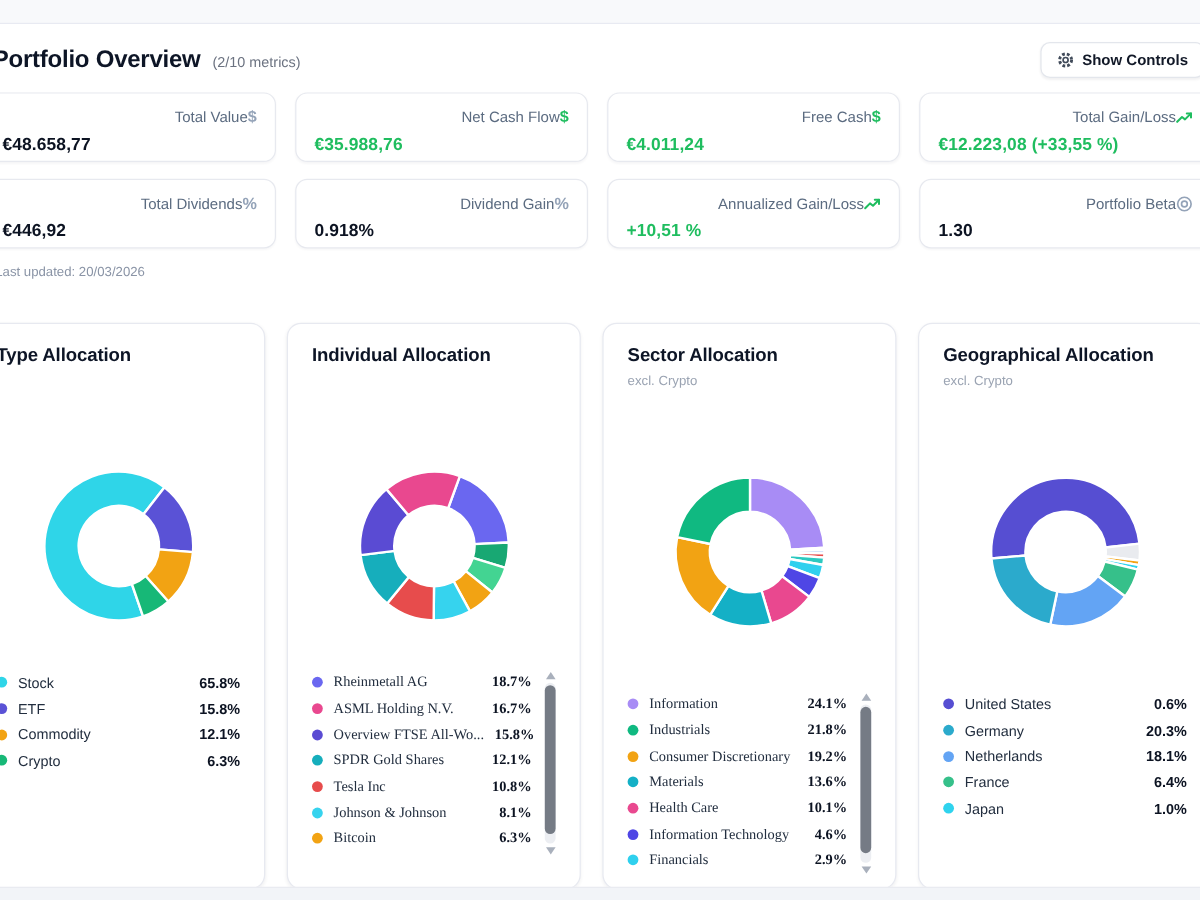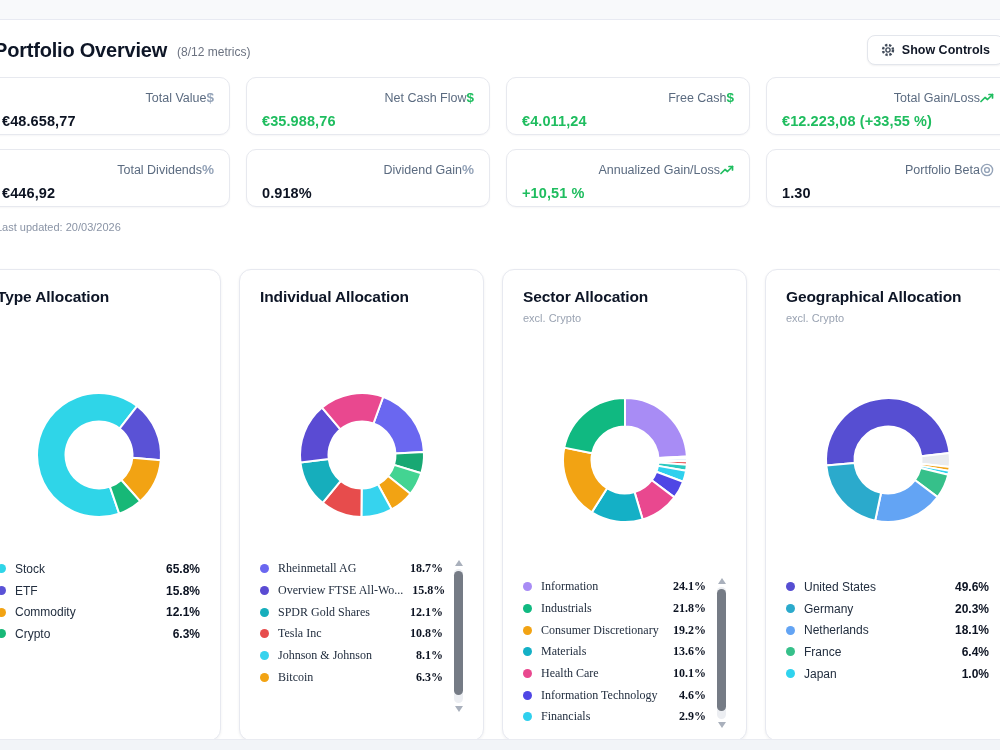--- a/index.html
+++ b/index.html
@@ -59,21 +59,21 @@
 </style>
 </head>
 <body>
 
 <div class="top-strip"></div>
 
 <div class="content">
 
   <div class="page-header">
     <h1 class="page-title">Portfolio Overview</h1>
-    <span class="metrics-count">(8/12 metrics)</span>
+    <span class="metrics-count">(2/10 metrics)</span>
     <button class="controls-btn">
       <span class="mc-icon">
         <svg width="14" height="14" viewBox="0 0 14 14">
           <circle cx="7" cy="7" r="5" fill="none" stroke="#414b5a" stroke-width="2.4" stroke-dasharray="2.3 1.7"></circle>
           <circle cx="7" cy="7" r="2.1" fill="none" stroke="#414b5a" stroke-width="1.4"></circle>
         </svg>
       </span>
       <span>Show Controls</span>
     </button>
   </div>
@@ -209,20 +209,25 @@
           <path d="M74.39 137.00 A62 62 0 0 1 35.61 122.88 L53.72 100.87 A33.5 33.5 0 0 0 74.67 108.50 Z" fill="#e74c4c" stroke="#ffffff" stroke-width="2" stroke-linejoin="round"></path>
           <path d="M35.61 122.88 A62 62 0 0 1 13.46 82.56 L41.75 79.08 A33.5 33.5 0 0 0 53.72 100.87 Z" fill="#16aebc" stroke="#ffffff" stroke-width="2" stroke-linejoin="round"></path>
           <path d="M13.46 82.56 A62 62 0 0 1 35.05 27.59 L53.41 49.38 A33.5 33.5 0 0 0 41.75 79.08 Z" fill="#5a4bd3" stroke="#ffffff" stroke-width="2" stroke-linejoin="round"></path>
           <path d="M35.05 27.59 A62 62 0 0 1 96.21 16.74 L86.46 43.52 A33.5 33.5 0 0 0 53.41 49.38 Z" fill="#e9488f" stroke="#ffffff" stroke-width="2" stroke-linejoin="round"></path>
         </svg>
       <div class="legend">
           <div class="legend-item">
     <span class="dot" style="background: rgb(106, 103, 240);"></span>
     <span class="l-label">Rheinmetall AG</span>
     <span class="l-value">18.7%</span>
+  </div>
+          <div class="legend-item">
+    <span class="dot" style="background: rgb(233, 72, 143);"></span>
+    <span class="l-label">ASML Holding N.V.</span>
+    <span class="l-value">16.7%</span>
   </div>
           <div class="legend-item">
     <span class="dot" style="background: rgb(90, 75, 211);"></span>
     <span class="l-label">Overview FTSE All-Wo...</span>
     <span class="l-value">15.8%</span>
   </div>
           <div class="legend-item">
     <span class="dot" style="background: rgb(22, 174, 188);"></span>
     <span class="l-label">SPDR Gold Shares</span>
     <span class="l-value">12.1%</span>
@@ -323,21 +328,21 @@
           <path d="M136.60 82.04 A62 62 0 0 1 136.04 85.89 L107.98 80.89 A33.5 33.5 0 0 0 108.28 78.80 Z" fill="#f2a313" stroke="#ffffff" stroke-width="2" stroke-linejoin="round"></path>
           <path d="M136.04 85.89 A62 62 0 0 1 135.23 89.70 L107.54 82.95 A33.5 33.5 0 0 0 107.98 80.89 Z" fill="#2fd3ee" stroke="#ffffff" stroke-width="2" stroke-linejoin="round"></path>
           <path d="M135.23 89.70 A62 62 0 0 1 124.67 112.10 L101.84 95.05 A33.5 33.5 0 0 0 107.54 82.95 Z" fill="#36c08a" stroke="#ffffff" stroke-width="2" stroke-linejoin="round"></path>
           <path d="M124.67 112.10 A62 62 0 0 1 62.19 135.66 L68.08 107.78 A33.5 33.5 0 0 0 101.84 95.05 Z" fill="#63a4f4" stroke="#ffffff" stroke-width="2" stroke-linejoin="round"></path>
           <path d="M62.19 135.66 A62 62 0 0 1 13.24 80.40 L41.63 77.92 A33.5 33.5 0 0 0 68.08 107.78 Z" fill="#2baacc" stroke="#ffffff" stroke-width="2" stroke-linejoin="round"></path>
         </svg>
       <div class="legend">
           <div class="legend-item">
     <span class="dot" style="background: rgb(86, 78, 210);"></span>
     <span class="l-label">United States</span>
-    <span class="l-value">49.6%</span>
+    <span class="l-value">0.6%</span>
   </div>
           <div class="legend-item">
     <span class="dot" style="background: rgb(43, 170, 204);"></span>
     <span class="l-label">Germany</span>
     <span class="l-value">20.3%</span>
   </div>
           <div class="legend-item">
     <span class="dot" style="background: rgb(99, 164, 244);"></span>
     <span class="l-label">Netherlands</span>
     <span class="l-value">18.1%</span>

